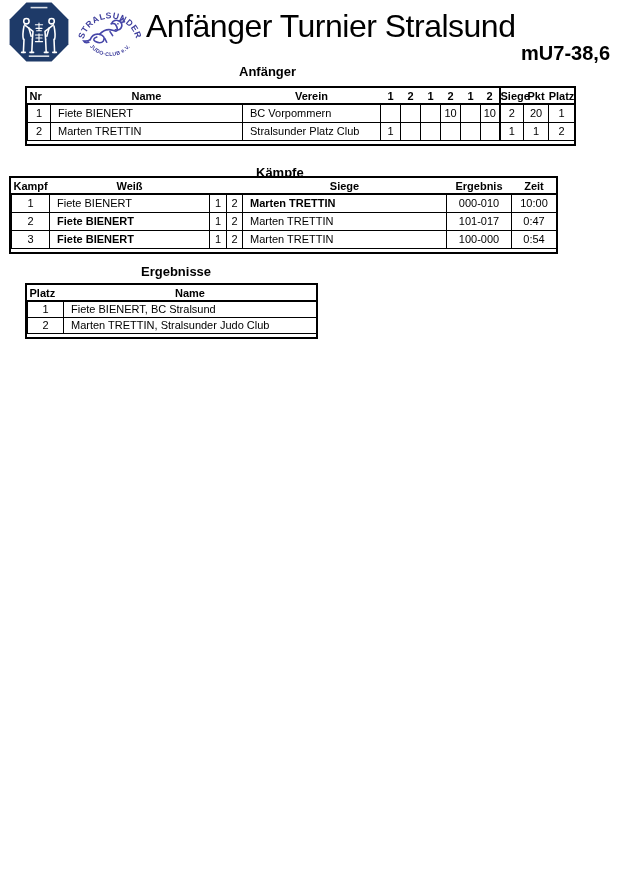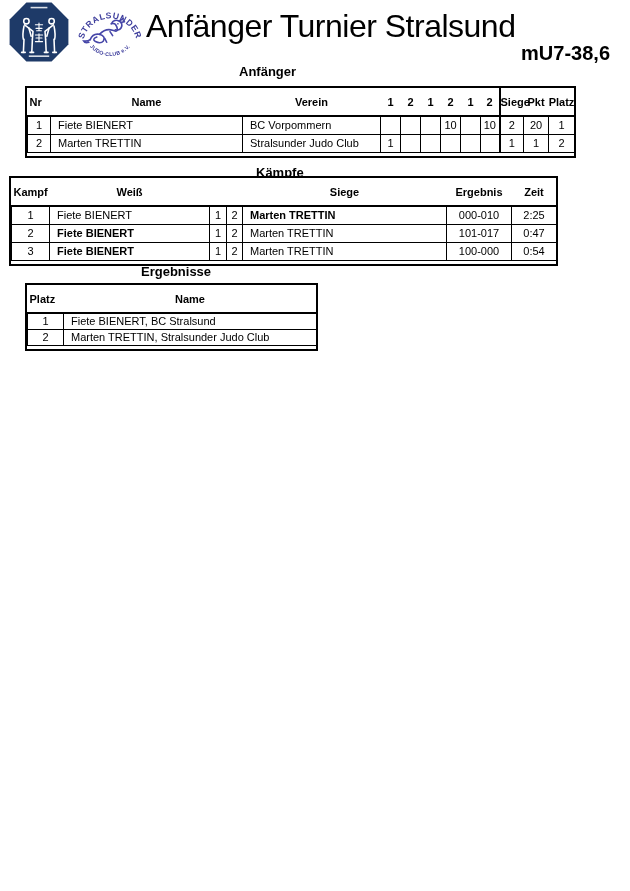--- a/index.html
+++ b/index.html
@@ -33,21 +33,21 @@
     position:absolute; border:2px solid #000; background:#fff;
     padding:0 0 3px 0;
   }
   #wrap-kaempfer  { left:25px; top:86px;  width:551px; }
   #wrap-kaempfe   { left:9px; top:176px; width:549px; }
   #wrap-ergebnisse{ left:25px; top:283px; width:293px; }
 
   table { border-collapse:collapse; table-layout:fixed; width:100%; }
   th {
     border:none; border-bottom:2px solid #000;
-    font-size:11px; font-weight:700; height:28px;
+    font-size:11px; font-weight:700; height:16px;
     text-align:center; vertical-align:middle; white-space:nowrap; overflow:visible;
     padding:0;
   }
   th.lft { text-align:left; padding-left:2px; }
   td {
     border:1px solid #000; font-size:11px; height:18px;
     text-align:center; vertical-align:middle; white-space:nowrap; overflow:hidden;
     padding:0 1px;
   }
   td.lft { text-align:left; padding-left:7px;margin-left:28px; }
@@ -160,21 +160,21 @@
         <td>10</td>
         <td></td>
         <td>10</td>
         <td class="thickL">2</td>
         <td>20</td>
         <td>1</td>
       </tr>
       <tr>
         <td>2</td>
         <td class="lft">Marten TRETTIN</td>
-        <td class="lft">Stralsunder Judo Club</td>
+        <td class="lft">Stralsunder Platz Club</td>
         <td>1</td>
         <td></td>
         <td></td>
         <td></td>
         <td></td>
         <td></td>
         <td class="thickL">1</td>
         <td>1</td>
         <td>2</td>
       </tr>
@@ -205,21 +205,21 @@
         <th>Ergebnis</th>
         <th>Zeit</th>
       </tr>
       <tr>
         <td>1</td>
         <td class="lft">Fiete BIENERT</td>
         <td>1</td>
         <td>2</td>
         <td class="lft b">Marten TRETTIN</td>
         <td>000-010</td>
-        <td>2:25</td>
+        <td>10:00</td>
       </tr>
       <tr>
         <td>2</td>
         <td class="lft b">Fiete BIENERT</td>
         <td>1</td>
         <td>2</td>
         <td class="lft">Marten TRETTIN</td>
         <td>101-017</td>
         <td>0:47</td>
       </tr>

